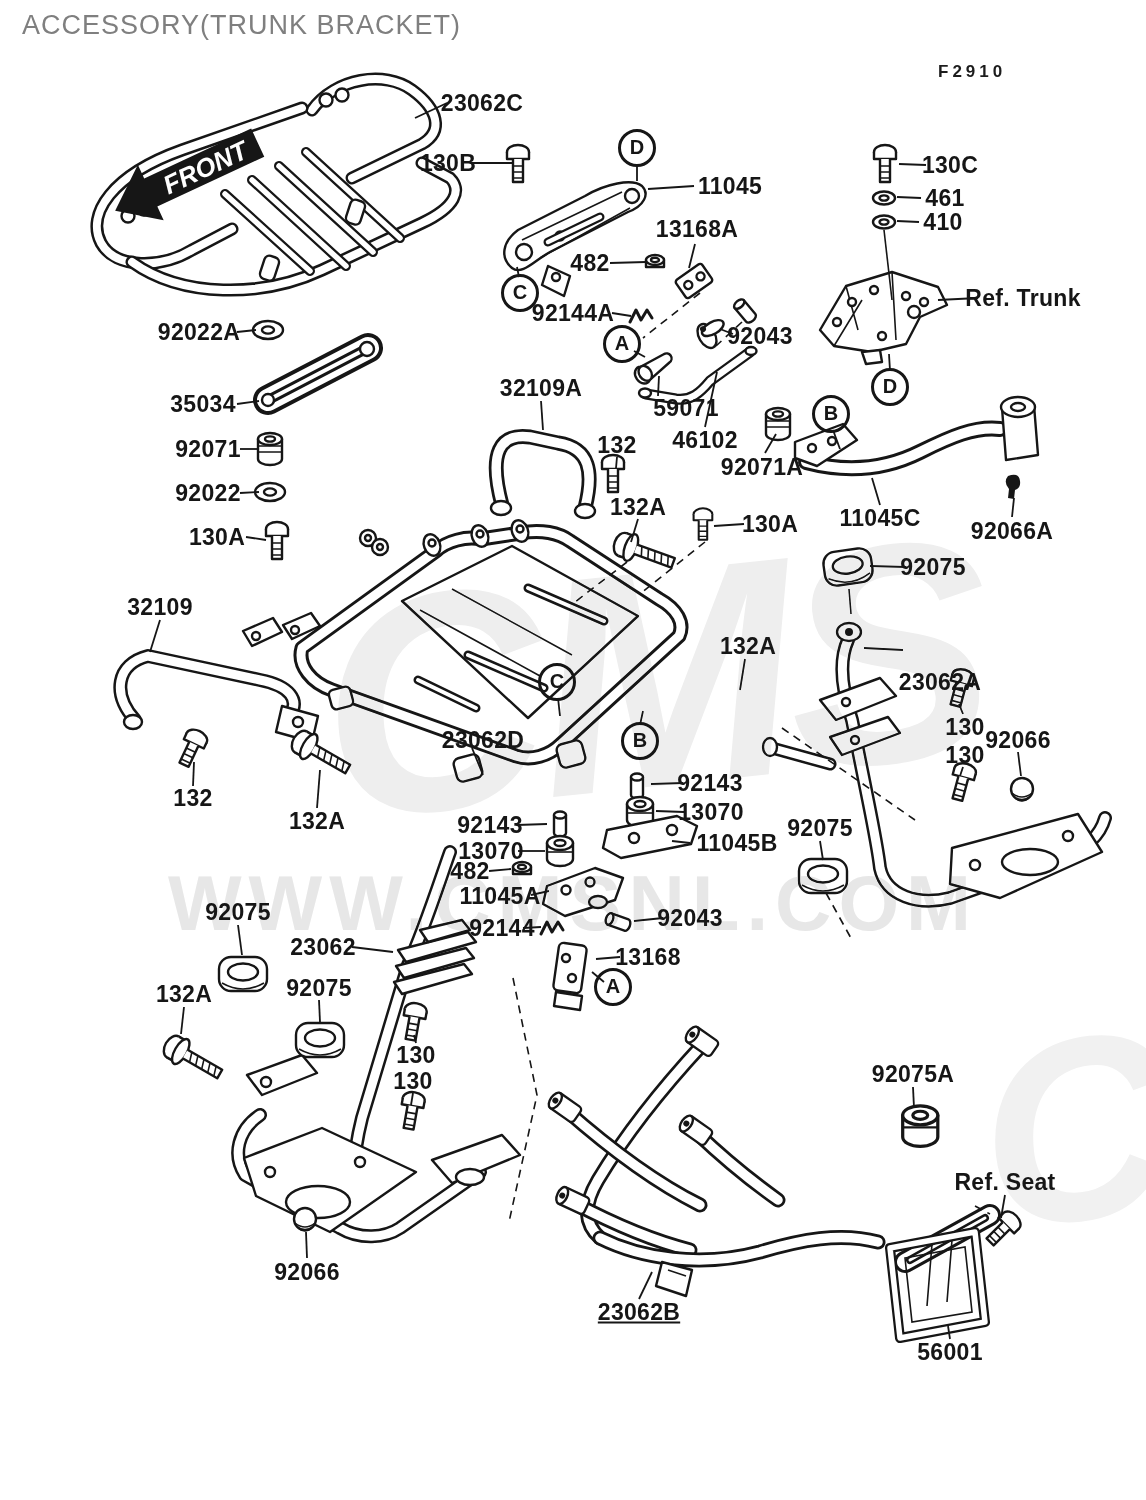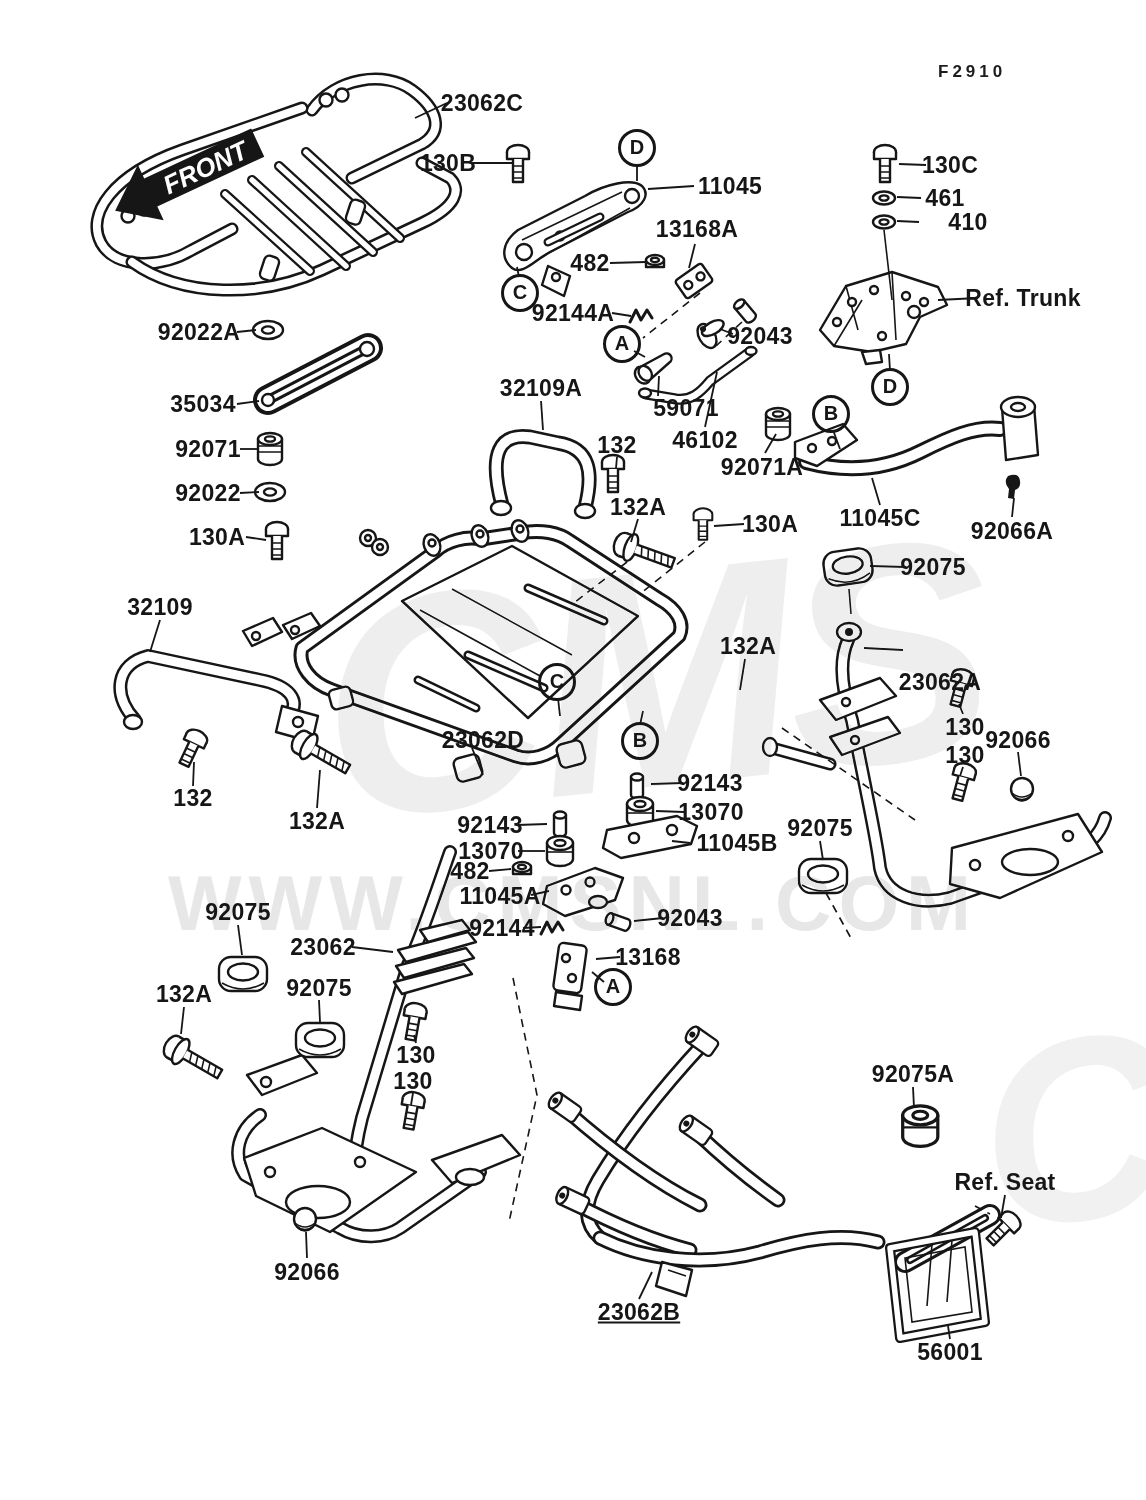--- a/index.html
+++ b/index.html
@@ -461,21 +461,21 @@
 <div class="wm" id="wm-logo2">CMS</div>
 <div class="wm" id="wm-url">WWW.CMSNL.COM</div>
 
 <div class="callout-layer">
 
 <div class="callout" style="left: 482px; top: 103px;">23062C</div>
       <div class="callout" style="left: 448px; top: 163px;">130B</div>
       <div class="callout" style="left: 730px; top: 186px;">11045</div>
       <div class="callout" style="left: 950px; top: 165px;">130C</div>
       <div class="callout" style="left: 945px; top: 198px;">461</div>
-      <div class="callout" style="left: 943px; top: 222px; margin-left: 25px;">410</div>
+      <div class="callout" style="left: 943px; top: 222px;">410</div>
       <div class="callout" style="left: 697px; top: 229px;">13168A</div>
       <div class="callout" style="left: 590px; top: 263px;">482</div>
       <div class="callout" style="left: 1023px; top: 298px;">Ref. Trunk</div>
       <div class="callout" style="left: 573px; top: 313px;">92144A</div>
       <div class="callout" style="left: 760px; top: 336px;">92043</div>
       <div class="callout" style="left: 199px; top: 332px;">92022A</div>
       <div class="callout" style="left: 203px; top: 404px;">35034</div>
       <div class="callout" style="left: 541px; top: 388px;">32109A</div>
       <div class="callout" style="left: 686px; top: 408px;">59071</div>
       <div class="callout" style="left: 705px; top: 440px;">46102</div>
@@ -523,15 +523,16 @@
       <div class="callout letter" style="left: 637px; top: 148px;">D</div>
       <div class="callout letter" style="left: 520px; top: 293px;">C</div>
       <div class="callout letter" style="left: 622px; top: 344px;">A</div>
       <div class="callout letter" style="left: 831px; top: 414px;">B</div>
       <div class="callout letter" style="left: 890px; top: 387px;">D</div>
       <div class="callout letter" style="left: 557px; top: 682px;">C</div>
       <div class="callout letter" style="left: 640px; top: 741px;">B</div>
       <div class="callout letter" style="left: 613px; top: 987px;">A</div>
     </div>
 
+<div class="page-title">ACCESSORY(TRUNK BRACKET)</div>
 <div class="fig-code">F2910</div>
 
 </div>
 
 </body></html>

